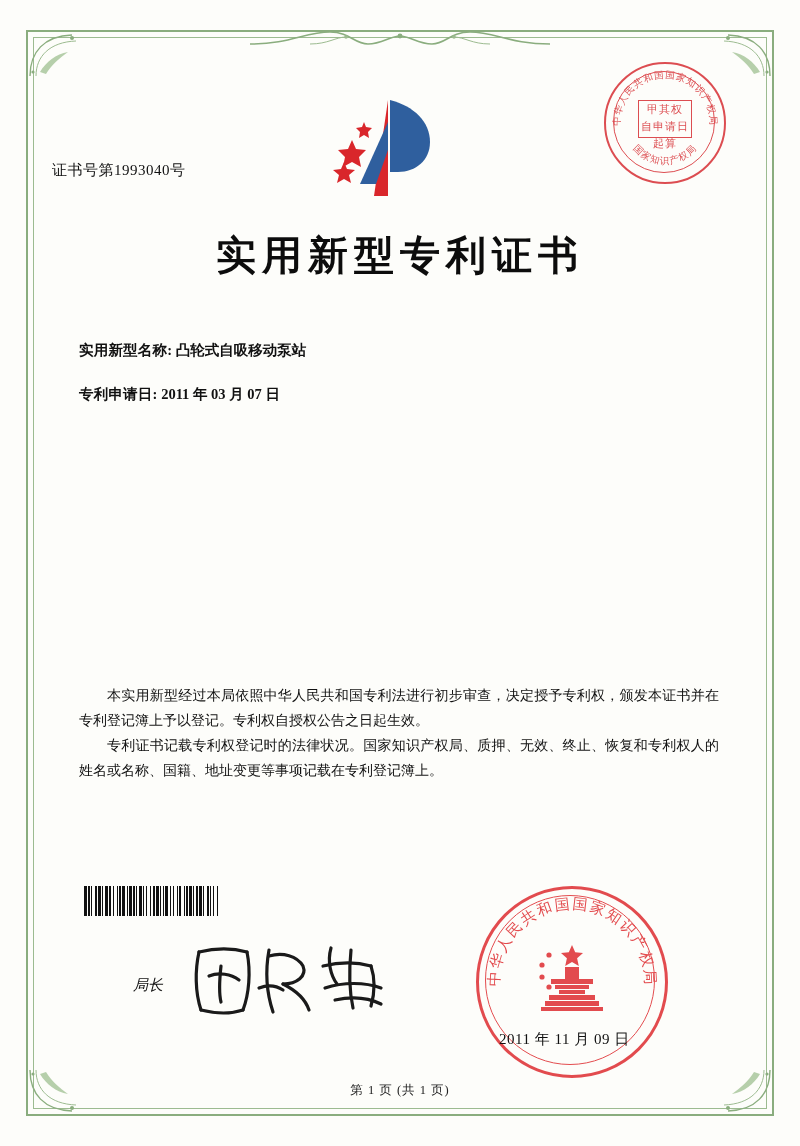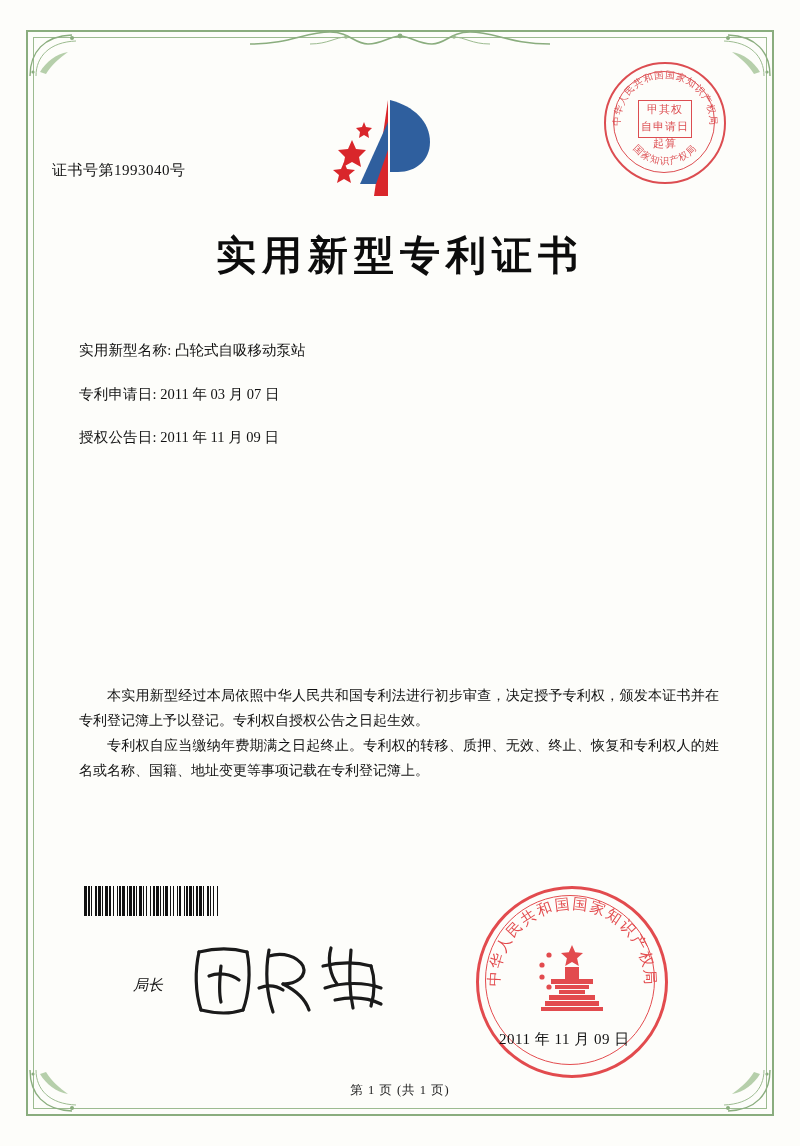--- a/index.html
+++ b/index.html
@@ -135,20 +135,21 @@
     color: #0c0c0c;
     font-family: "Liberation Serif", "DejaVu Serif", serif;
   }
 
   
   .fields {
     position: absolute;
     left: 79px;
     top: 341px;
     width: 640px;
+    font-weight: bold;
   }
   .field-row {
     font-size: 14.5px;
     color: #111;
     margin-bottom: 25.5px;
     white-space: nowrap;
     line-height: 18px;
   }
   .field-label {
     display: inline-block;
@@ -359,29 +360,25 @@
 
   <div class="fields">
     <div class="field-row">
       <span class="field-label lbl-spread">实用新型名称:</span>
       <span class="field-value">凸轮式自吸移动泵站</span>
     </div>
     <div class="field-row">
       <span class="field-label lbl-spread">专利申请日:</span>
       <span class="field-value">2011 年 03 月 07 日</span>
     </div>
-    <div class="field-row">
-      <span class="field-label lbl-spread">授权公告日:</span>
-      <span class="field-value">2011 年 11 月 09 日</span>
-    </div>
   </div>
 
   <div class="body-text">
     <p>本实用新型经过本局依照中华人民共和国专利法进行初步审查，决定授予专利权，颁发本证书并在专利登记簿上予以登记。专利权自授权公告之日起生效。</p>
-    <p>专利权自应当缴纳年费期满之日起终止。专利权的转移、质押、无效、终止、恢复和专利权人的姓名或名称、国籍、地址变更等事项记载在专利登记簿上。</p>
+    <p>专利证书记载专利权登记时的法律状况。国家知识产权局、质押、无效、终止、恢复和专利权人的姓名或名称、国籍、地址变更等事项记载在专利登记簿上。</p>
   </div>
 
   <div class="barcode" id="barcode">
       <span style="width: 3px;"></span>
       <span style="width: 1px; background: transparent;"></span>
       <span style="width: 2px;"></span>
       <span style="width: 1px; background: transparent;"></span>
       <span style="width: 1px;"></span>
       <span style="width: 3px; background: transparent;"></span>
       <span style="width: 2px;"></span>

